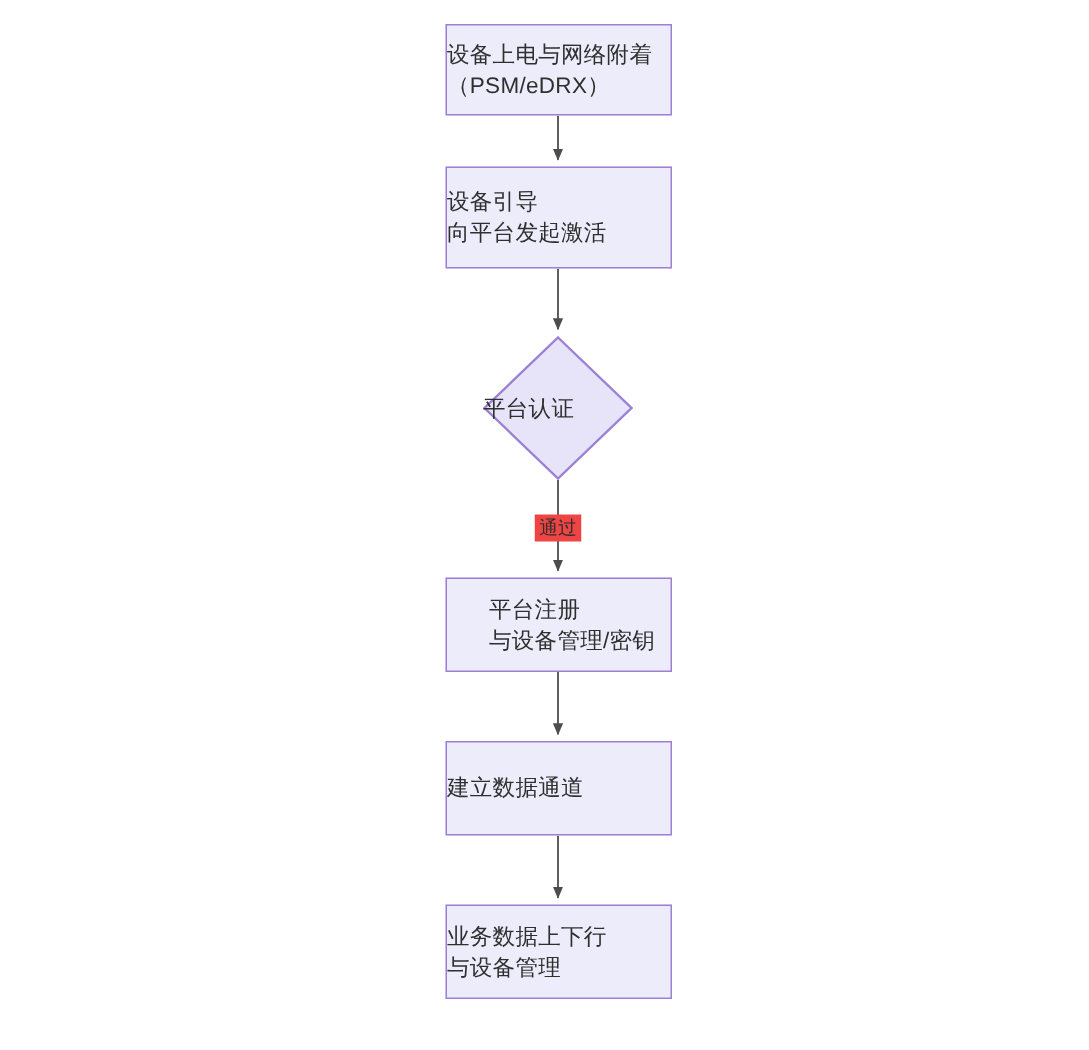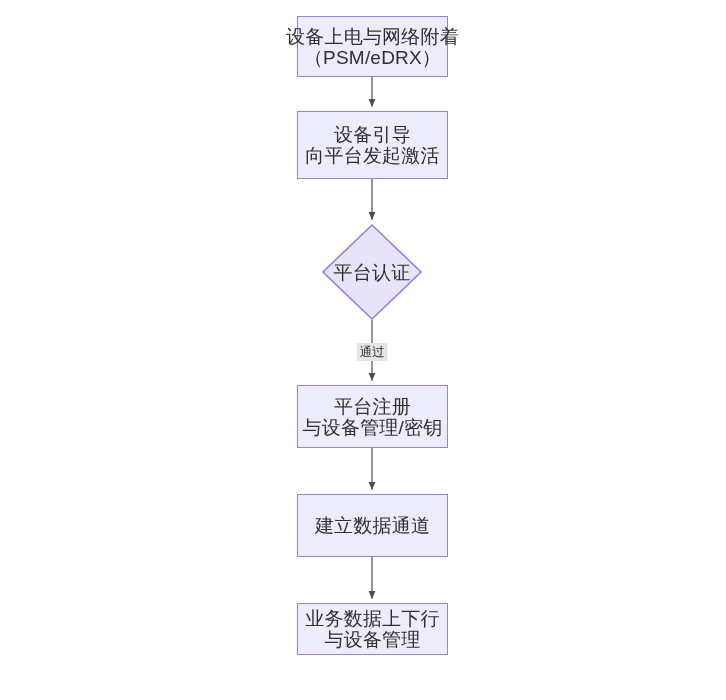--- a/index.html
+++ b/index.html
@@ -21,25 +21,25 @@
     top: 0;
     width: 726px;
     height: 700px;
   }
 
   .node {
     position: absolute;
     box-sizing: border-box;
     display: flex;
     flex-direction: column;
-    align-items: center;
+    align-items: flex-start;
     justify-content: center;
     text-align: center;
     color: #2f2f2f;
-    font-size: 19px;
+    font-size: 15px;
     line-height: 21px;
     letter-spacing: 0.2px;
   }
 
   .node.process {
     background: #ececfb;
     border: 1.6px solid #9d80d4;
   }
 
   .node-line {
@@ -69,21 +69,21 @@
     position: absolute;
     left: 0;
     top: 0;
     width: 726px;
     height: 700px;
     pointer-events: none;
   }
 
   .edge-label {
     position: absolute;
-    background: #e5e5e5;
+    background: #ef4444;
     color: #2f2f2f;
     font-size: 12.5px;
     line-height: 16px;
     padding: 1px 3px;
     white-space: nowrap;
     transform: translate(-50%, -50%);
   }
 </style>
 </head>
 <body>
@@ -120,27 +120,27 @@
     <span class="node-line decision-label">平台认证</span>
   </div>
 
   <div class="node process" style="left:297px; top:111px; width:151px; height:68px;">
     <span class="node-line">设备引导</span>
     <span class="node-line">向平台发起激活</span>
   </div>
 
   <div class="edge-label" style="left:372px; top:352px;">通过</div>
 
-  <div class="node process" style="left:297px; top:385px; width:151px; height:63px;">
+  <div class="node process" style="left:297px; top:385px; width:151px; height:63px;padding-left:28px;">
     <span class="node-line">平台注册</span>
     <span class="node-line">与设备管理/密钥</span>
   </div>
 
   <div class="node process" style="left:297px; top:494px; width:151px; height:63px;">
     <span class="node-line">建立数据通道</span>
   </div>
 
-  <div class="node process" style="left:297px; top:603px; width:151px; height:52px;">
+  <div class="node process" style="left:297px; top:603px; width:151px; height:63px;">
     <span class="node-line">业务数据上下行</span>
     <span class="node-line">与设备管理</span>
   </div>
 
 </div>
 
 </body></html>

